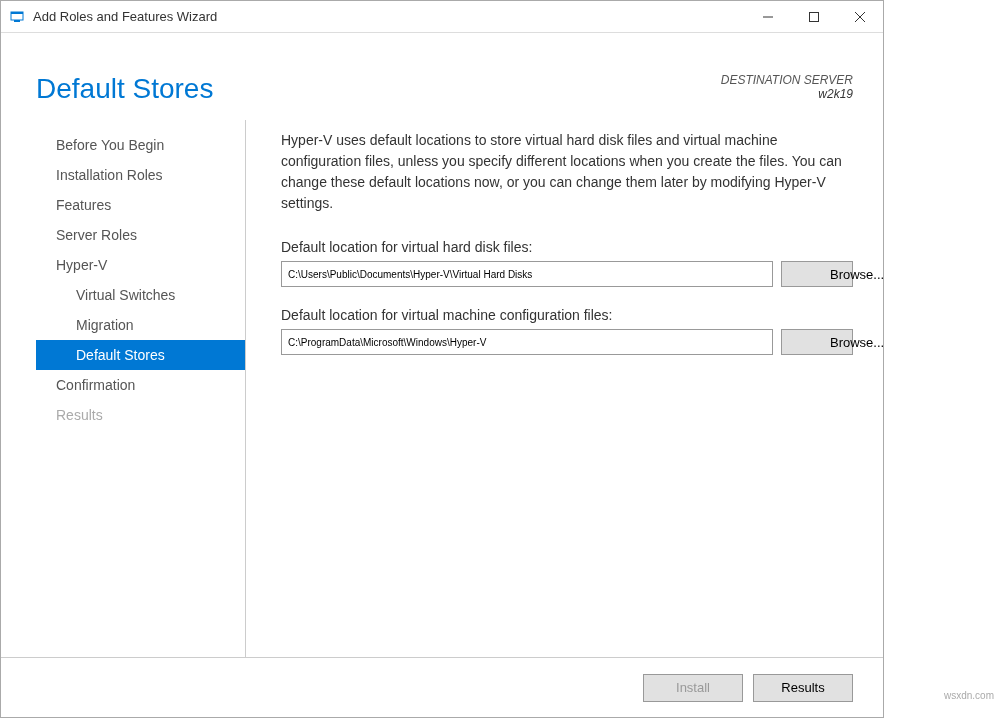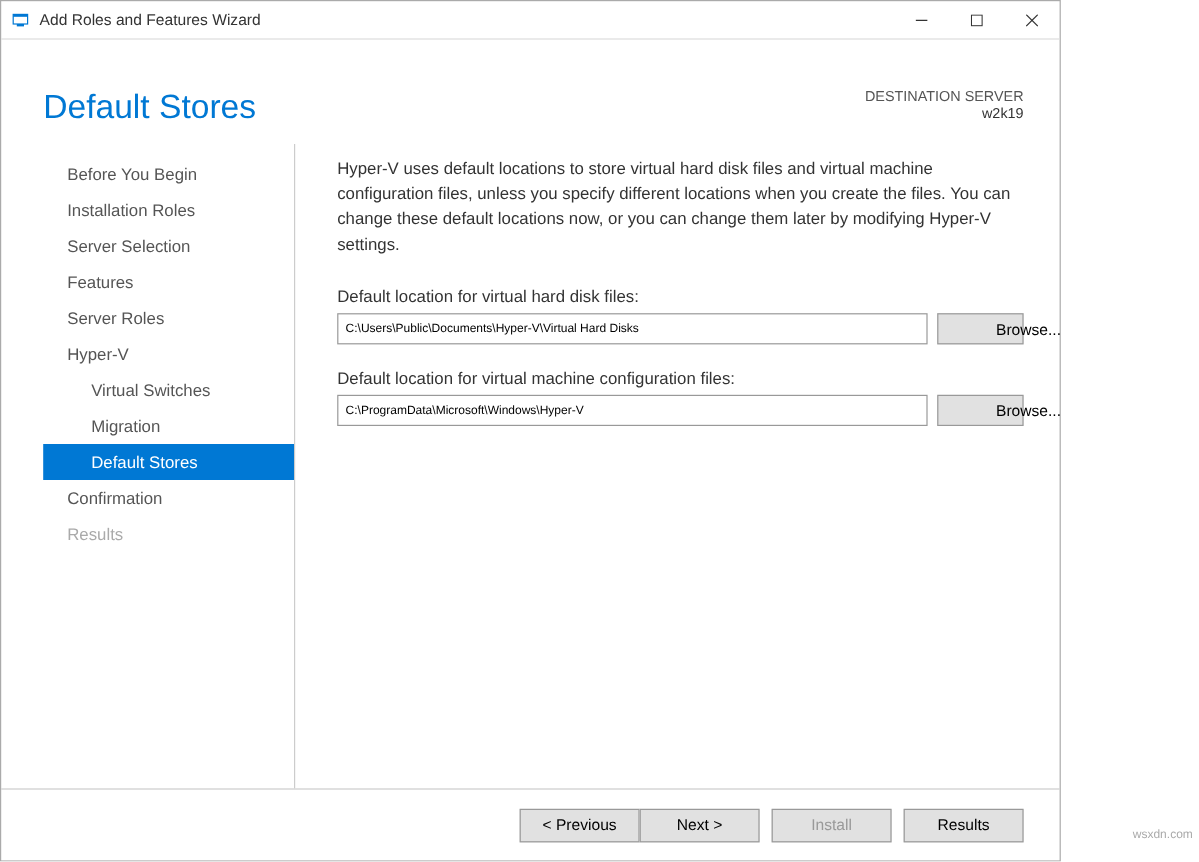--- a/index.html
+++ b/index.html
@@ -58,20 +58,21 @@
     }
     .page-title {
       font-size: 28px;
       font-weight: 300;
       color: #0078d4;
     }
     .destination-info {
       text-align: right;
       font-size: 12px;
       color: #666;
+      font-style: italic;
     }
     .destination-label {
       color: #555;
     }
     .destination-server {
       color: #333;
     }
     .content-area {
       flex: 1;
       display: flex;
@@ -212,21 +213,20 @@
     <div class="destination-info">
       <div class="destination-label">DESTINATION SERVER</div>
       <div class="destination-server">w2k19</div>
     </div>
   </div>
 
   <div class="content-area">
     <div class="sidebar" id="sidebar">
         <div class="sidebar-item">Before You Begin</div>
         <div class="sidebar-item">Installation Roles</div>
-        <div class="sidebar-item">Server Selection</div>
         <div class="sidebar-item">Features</div>
         <div class="sidebar-item">Server Roles</div>
         <div class="sidebar-item">Hyper-V</div>
         <div class="sidebar-item indent1">Virtual Switches</div>
         <div class="sidebar-item indent1">Migration</div>
         <div class="sidebar-item indent1 selected">Default Stores</div>
         <div class="sidebar-item">Confirmation</div>
         <div class="sidebar-item disabled">Results</div>
       </div>
 
@@ -245,23 +245,19 @@
         <div class="field-label">Default location for virtual machine configuration files:</div>
         <div class="field-row">
           <input type="text" class="text-input" value="C:\ProgramData\Microsoft\Windows\Hyper-V" style="">
           <button class="browse-btn">Browse...</button>
         </div>
       </div>
     </div>
   </div>
 
   <div class="footer">
-    <div class="footer-group">
-      <button class="footer-btn">&lt; Previous</button>
-      <button class="footer-btn">Next &gt;</button>
-    </div>
     <button class="footer-btn" disabled="">Install</button>
     <button class="footer-btn">Results</button>
   </div>
 
 </div>
 
 <div class="watermark">wsxdn.com</div>
 
 </body></html>

